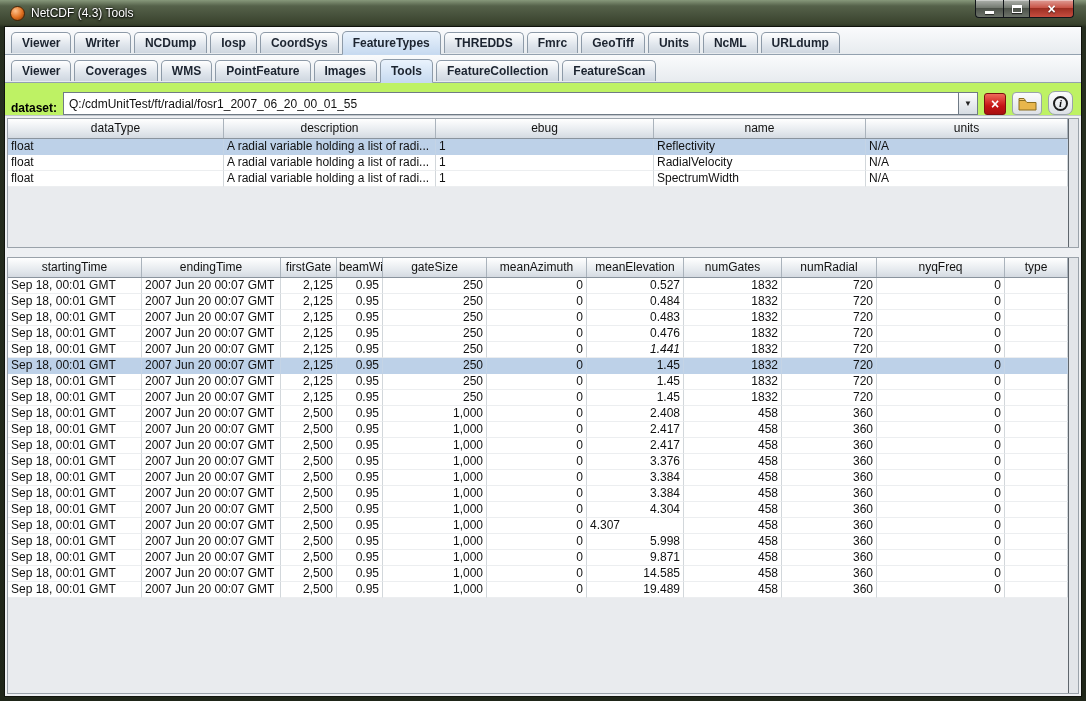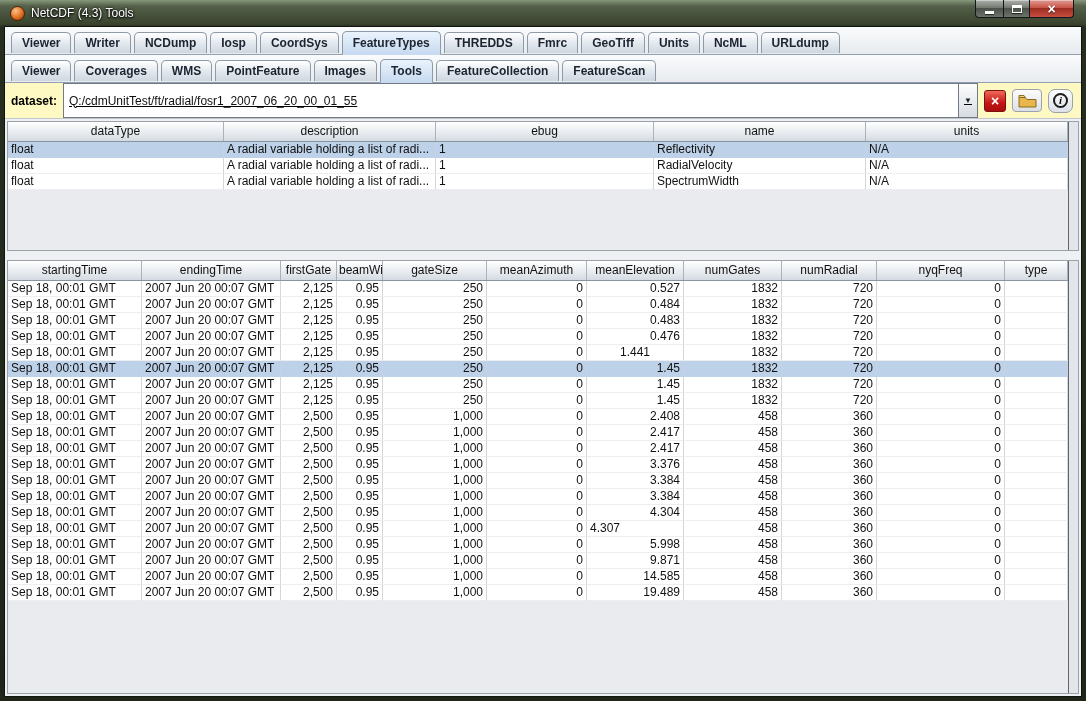--- a/index.html
+++ b/index.html
@@ -55,25 +55,25 @@
     background:linear-gradient(#ffffff,#dfe5ec 60%,#cfd7e0);
     font-weight:bold; color:#1c2430; white-space:nowrap; cursor:default;
   }
   .tab.selected {
     height:24px; line-height:23px; margin-bottom:-1px;
     background:linear-gradient(#eaf3fd,#c7daf0);
     border-bottom:1px solid #c7daf0; position:relative; z-index:2;
   }
 
   .dataset-bar {
-    flex:0 0 33px; display:flex; align-items:center; gap:6px;
-    padding:0 8px 0 6px; background:#fef9c3; border-bottom:1px solid #c2c7cd;
+    flex:0 0 33px; display:flex; align-items:flex-end; gap:6px;
+    padding:0 8px 0 6px; background:#bef264; border-bottom:1px solid #c2c7cd;
   }
   .ds-label { font-weight:bold; color:#000; white-space:nowrap; }
-  .combo { flex:1; height:35px; display:flex; align-items:center; background:#fff; border:1px solid #6f7a85;text-decoration:underline; }
+  .combo { flex:1; height:23px; display:flex; align-items:center; background:#fff; border:1px solid #6f7a85; }
   .combo-text { flex:1; padding:0 5px; white-space:nowrap; overflow:hidden; color:#101010; }
   .combo-arrow {
     width:19px; align-self:stretch; display:flex; align-items:center; justify-content:center;
     border-left:1px solid #6f7a85; background:linear-gradient(#fdfdfd,#d6dce2);
     font-size:8px; color:#222;
   }
   .btn-clear {
     width:22px; height:22px; border:1px solid #7c1010; border-radius:3px;
     background:linear-gradient(#ef6a5a,#c51414 60%,#a80f0f);
     color:#fff; font-weight:bold; font-size:14px;
@@ -291,21 +291,21 @@
             <div class="td" style="width: 128px; text-align: right;">0</div>
             <div class="td" style="width: 63px; text-align: left;"></div>
           </div>
           <div class="trow">
             <div class="td" style="width: 134px; text-align: left;">Sep 18, 00:01 GMT</div>
             <div class="td" style="width: 139px; text-align: left;">2007 Jun 20 00:07 GMT</div>
             <div class="td" style="width: 56px; text-align: right;">2,125</div>
             <div class="td" style="width: 46px; text-align: right;">0.95</div>
             <div class="td" style="width: 104px; text-align: right;">250</div>
             <div class="td" style="width: 100px; text-align: right;">0</div>
-            <div class="td" style="width: 97px; text-align: center;">1.441</div>
+            <div class="td" style="width: 97px; text-align: right; font-style: italic;">1.441</div>
             <div class="td" style="width: 98px; text-align: right;">1832</div>
             <div class="td" style="width: 95px; text-align: right;">720</div>
             <div class="td" style="width: 128px; text-align: right;">0</div>
             <div class="td" style="width: 63px; text-align: left;"></div>
           </div>
           <div class="trow selected">
             <div class="td" style="width: 134px; text-align: left;">Sep 18, 00:01 GMT</div>
             <div class="td" style="width: 139px; text-align: left;">2007 Jun 20 00:07 GMT</div>
             <div class="td" style="width: 56px; text-align: right;">2,125</div>
             <div class="td" style="width: 46px; text-align: right;">0.95</div>

